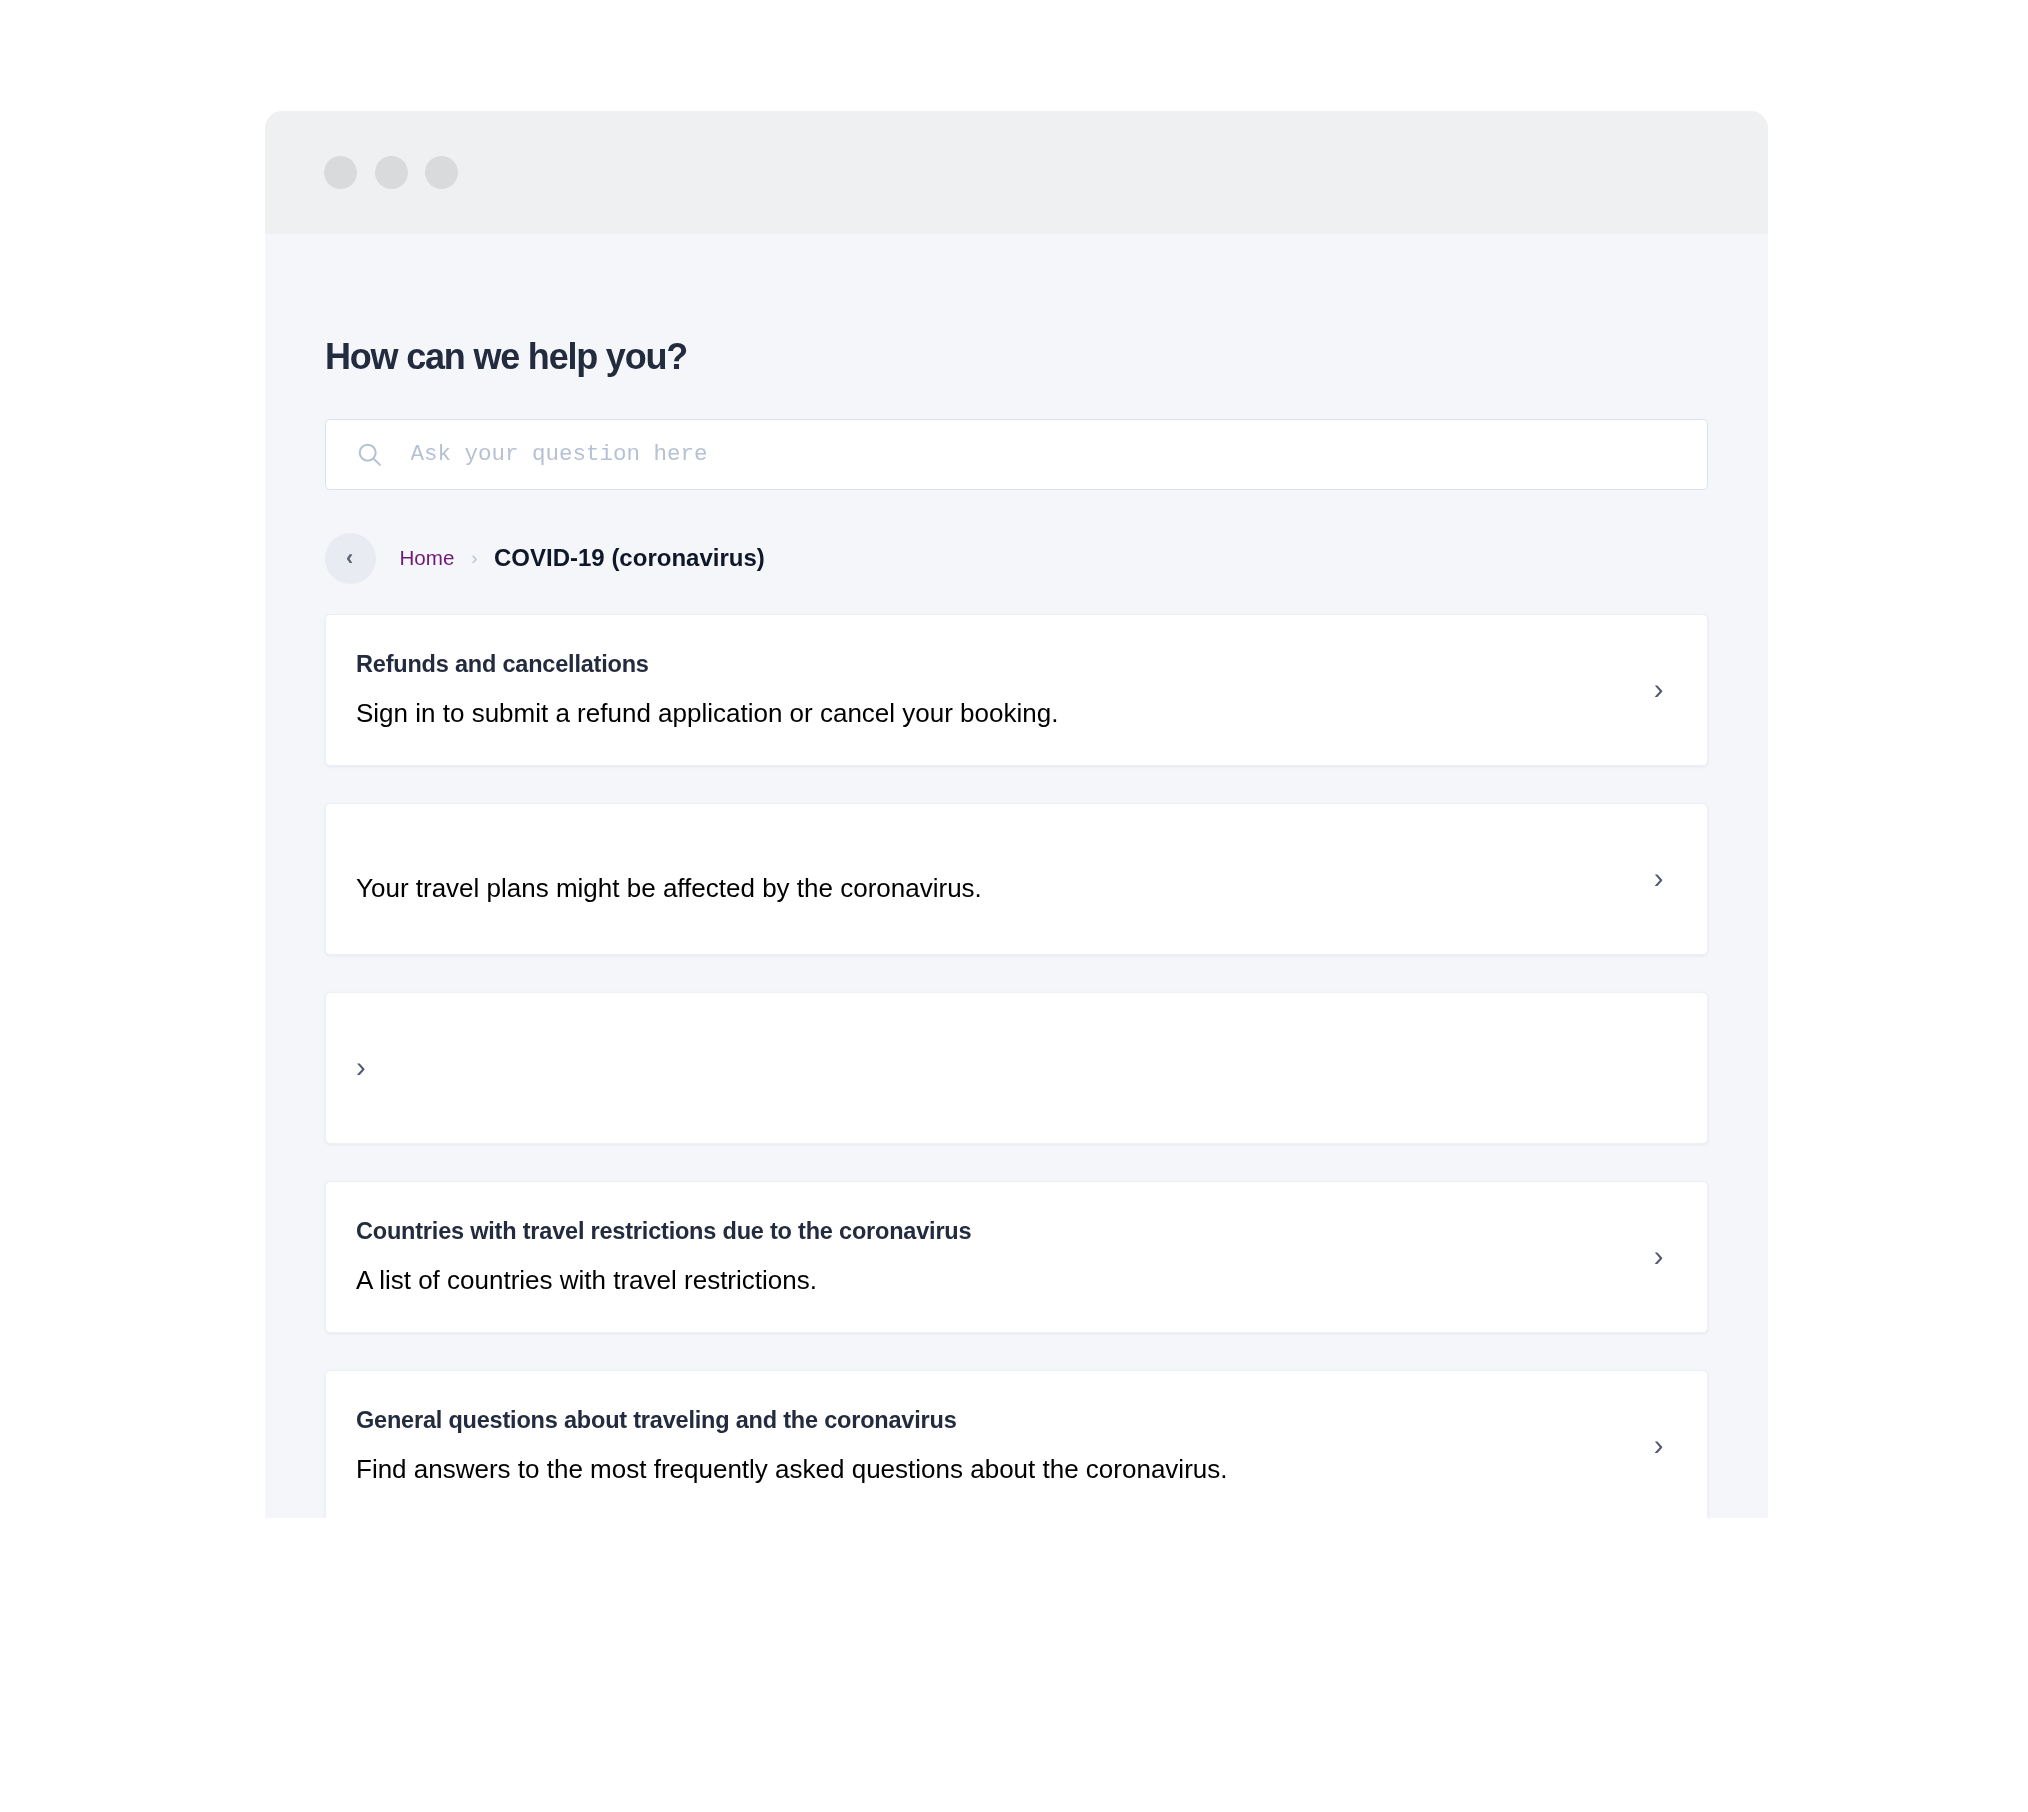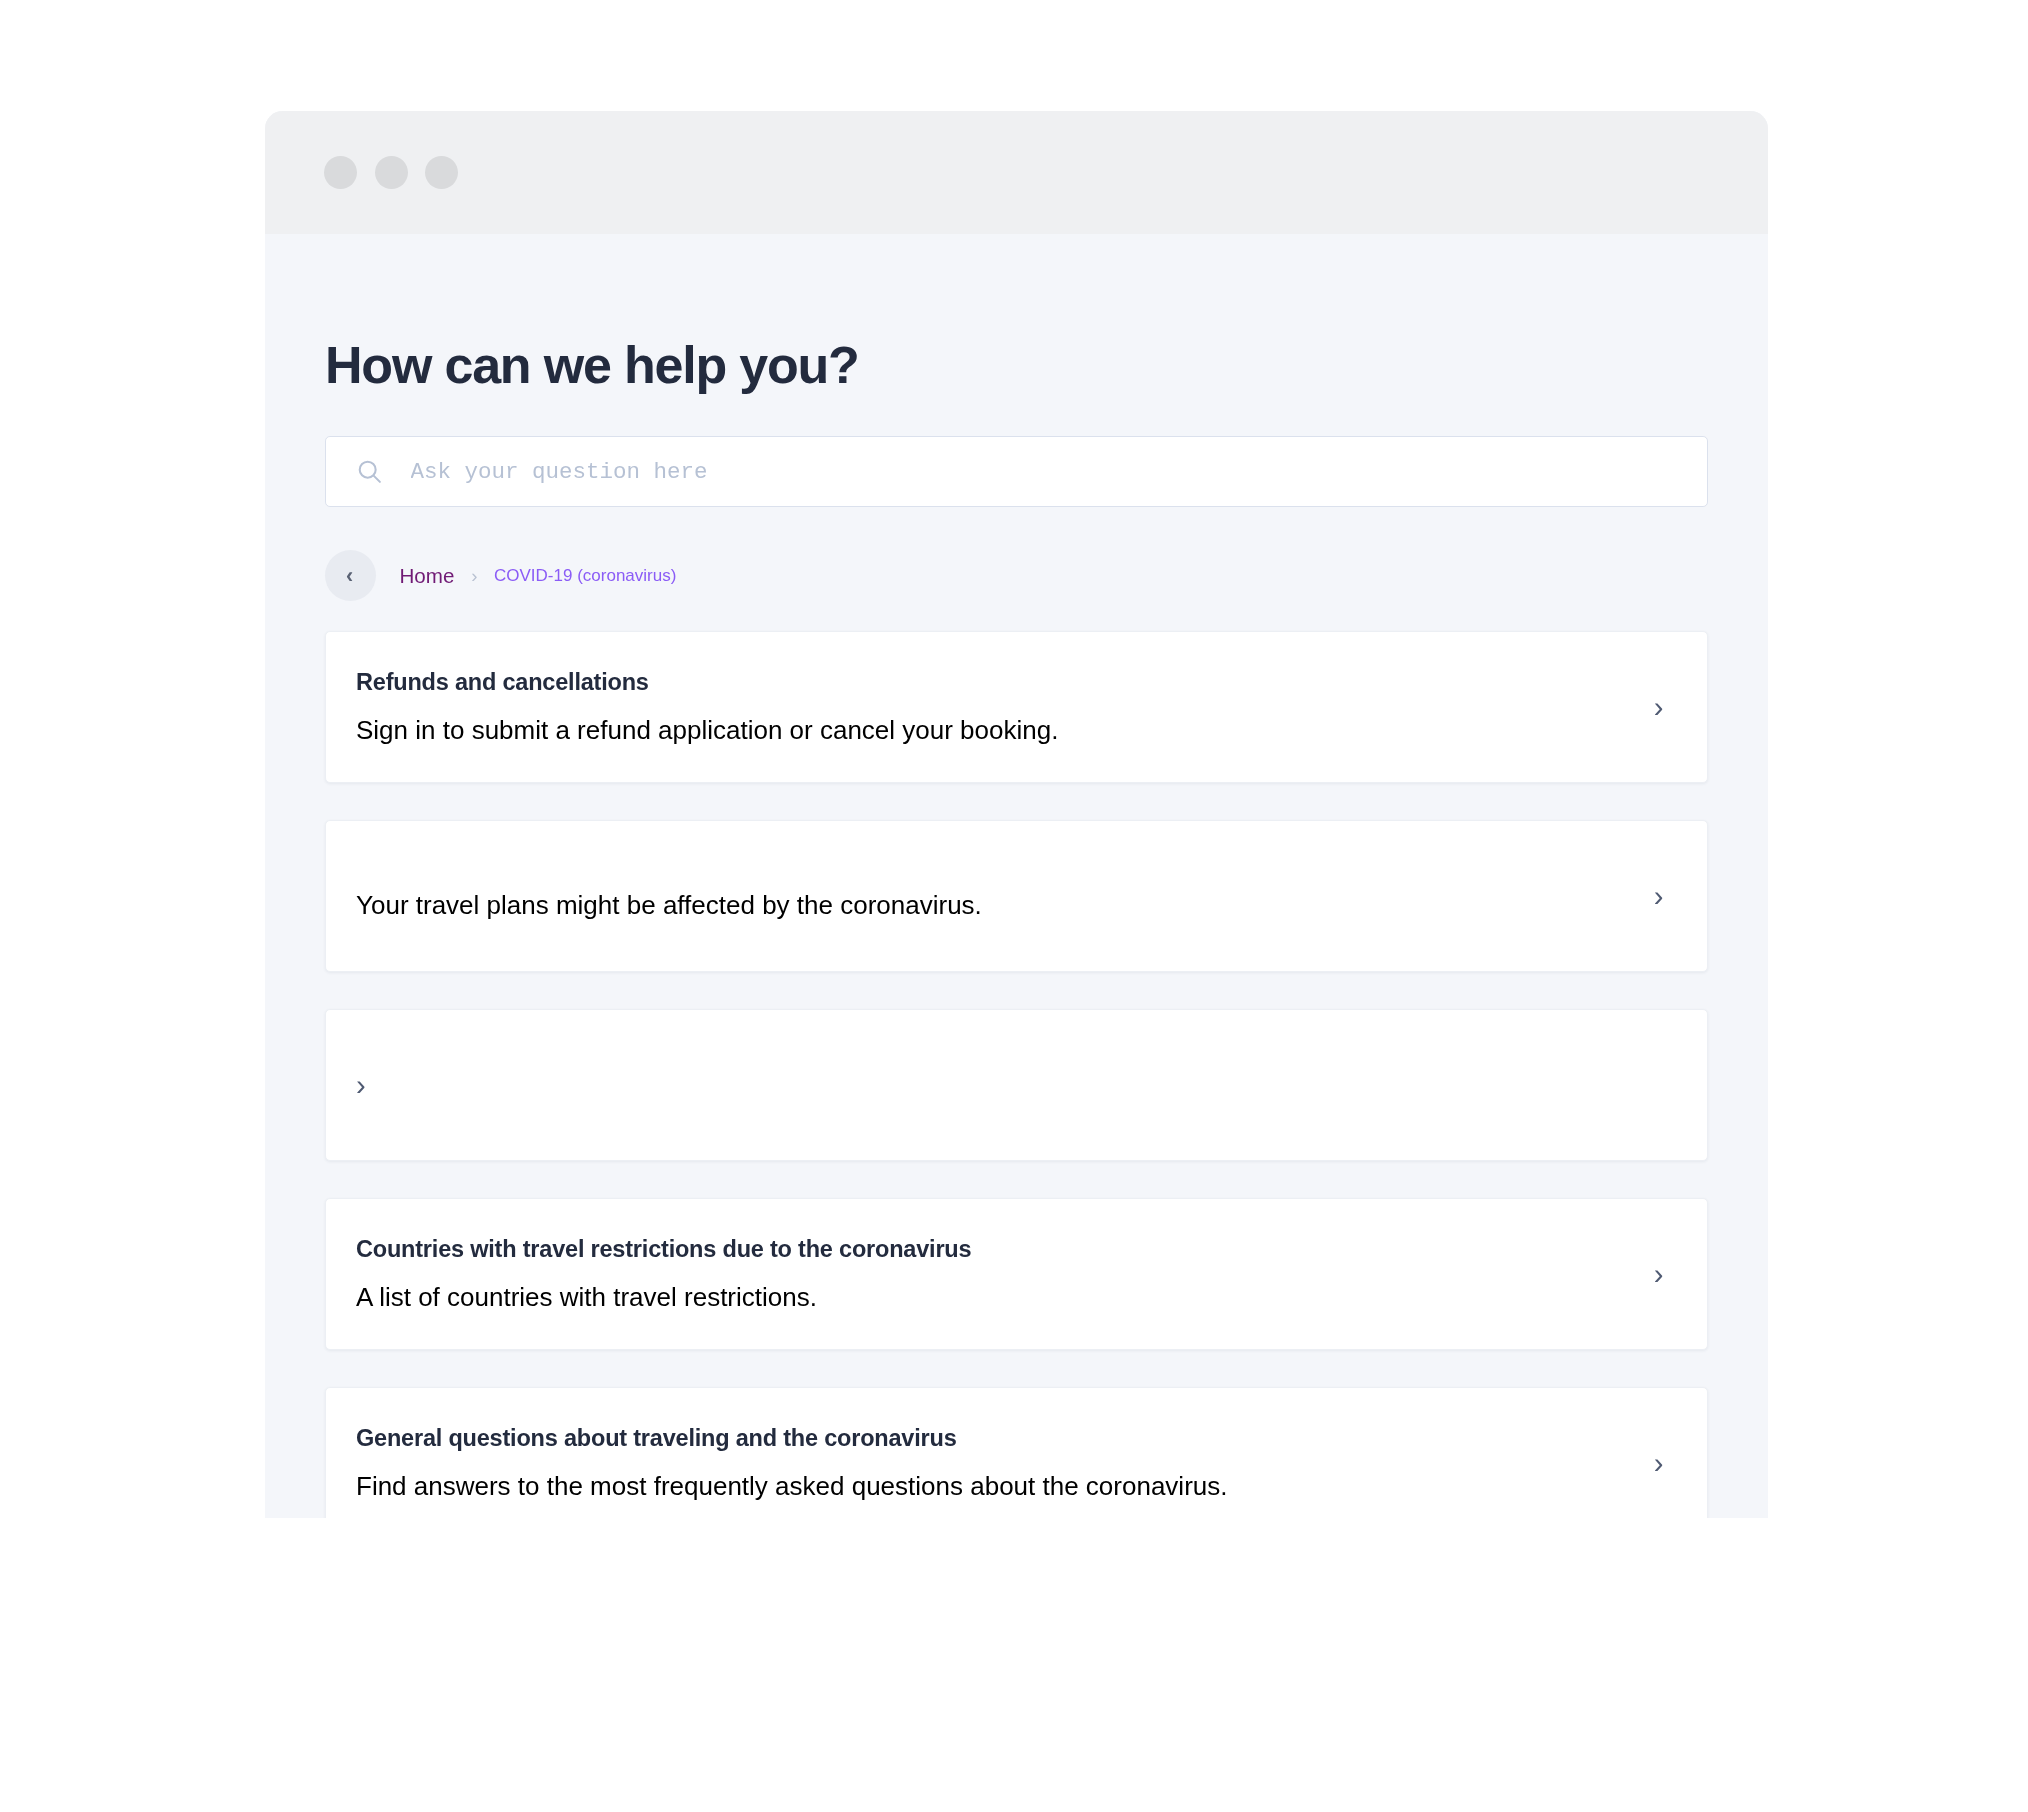--- a/index.html
+++ b/index.html
@@ -45,21 +45,21 @@
 
   #window-body {
     background: #f4f6fa;
     padding: 0 60px;
     box-sizing: border-box;
     height: calc(100% - 123px);
   }
 
   
   #page-title {
-    font-size: 52px;
+    font-size: 36px;
     font-weight: bold;
     color: #232b3e;
     letter-spacing: -1.2px;
     margin: 0;
     padding-top: 103px;
     line-height: 1.1;
   }
 
   
   #search-box {
@@ -125,23 +125,23 @@
     color: #701a75;
     text-decoration: none;
     cursor: pointer;
   }
   .crumb-sep {
     font-size: 18.6px;
     color: #b9c2d2;
     margin: 0 16.7px;
   }
   .crumb-current {
-    font-size: 17px;
-    font-weight: normal;
-    color: #8b5cf6;
+    font-size: 24px;
+    font-weight: bold;
+    color: #0f172a;
   }
 
   
   #card-list {
     margin-top: 30px;
   }
   .topic-card {
     background: #ffffff;
     border: 1px solid #eceff4;
     border-radius: 4.9px;

